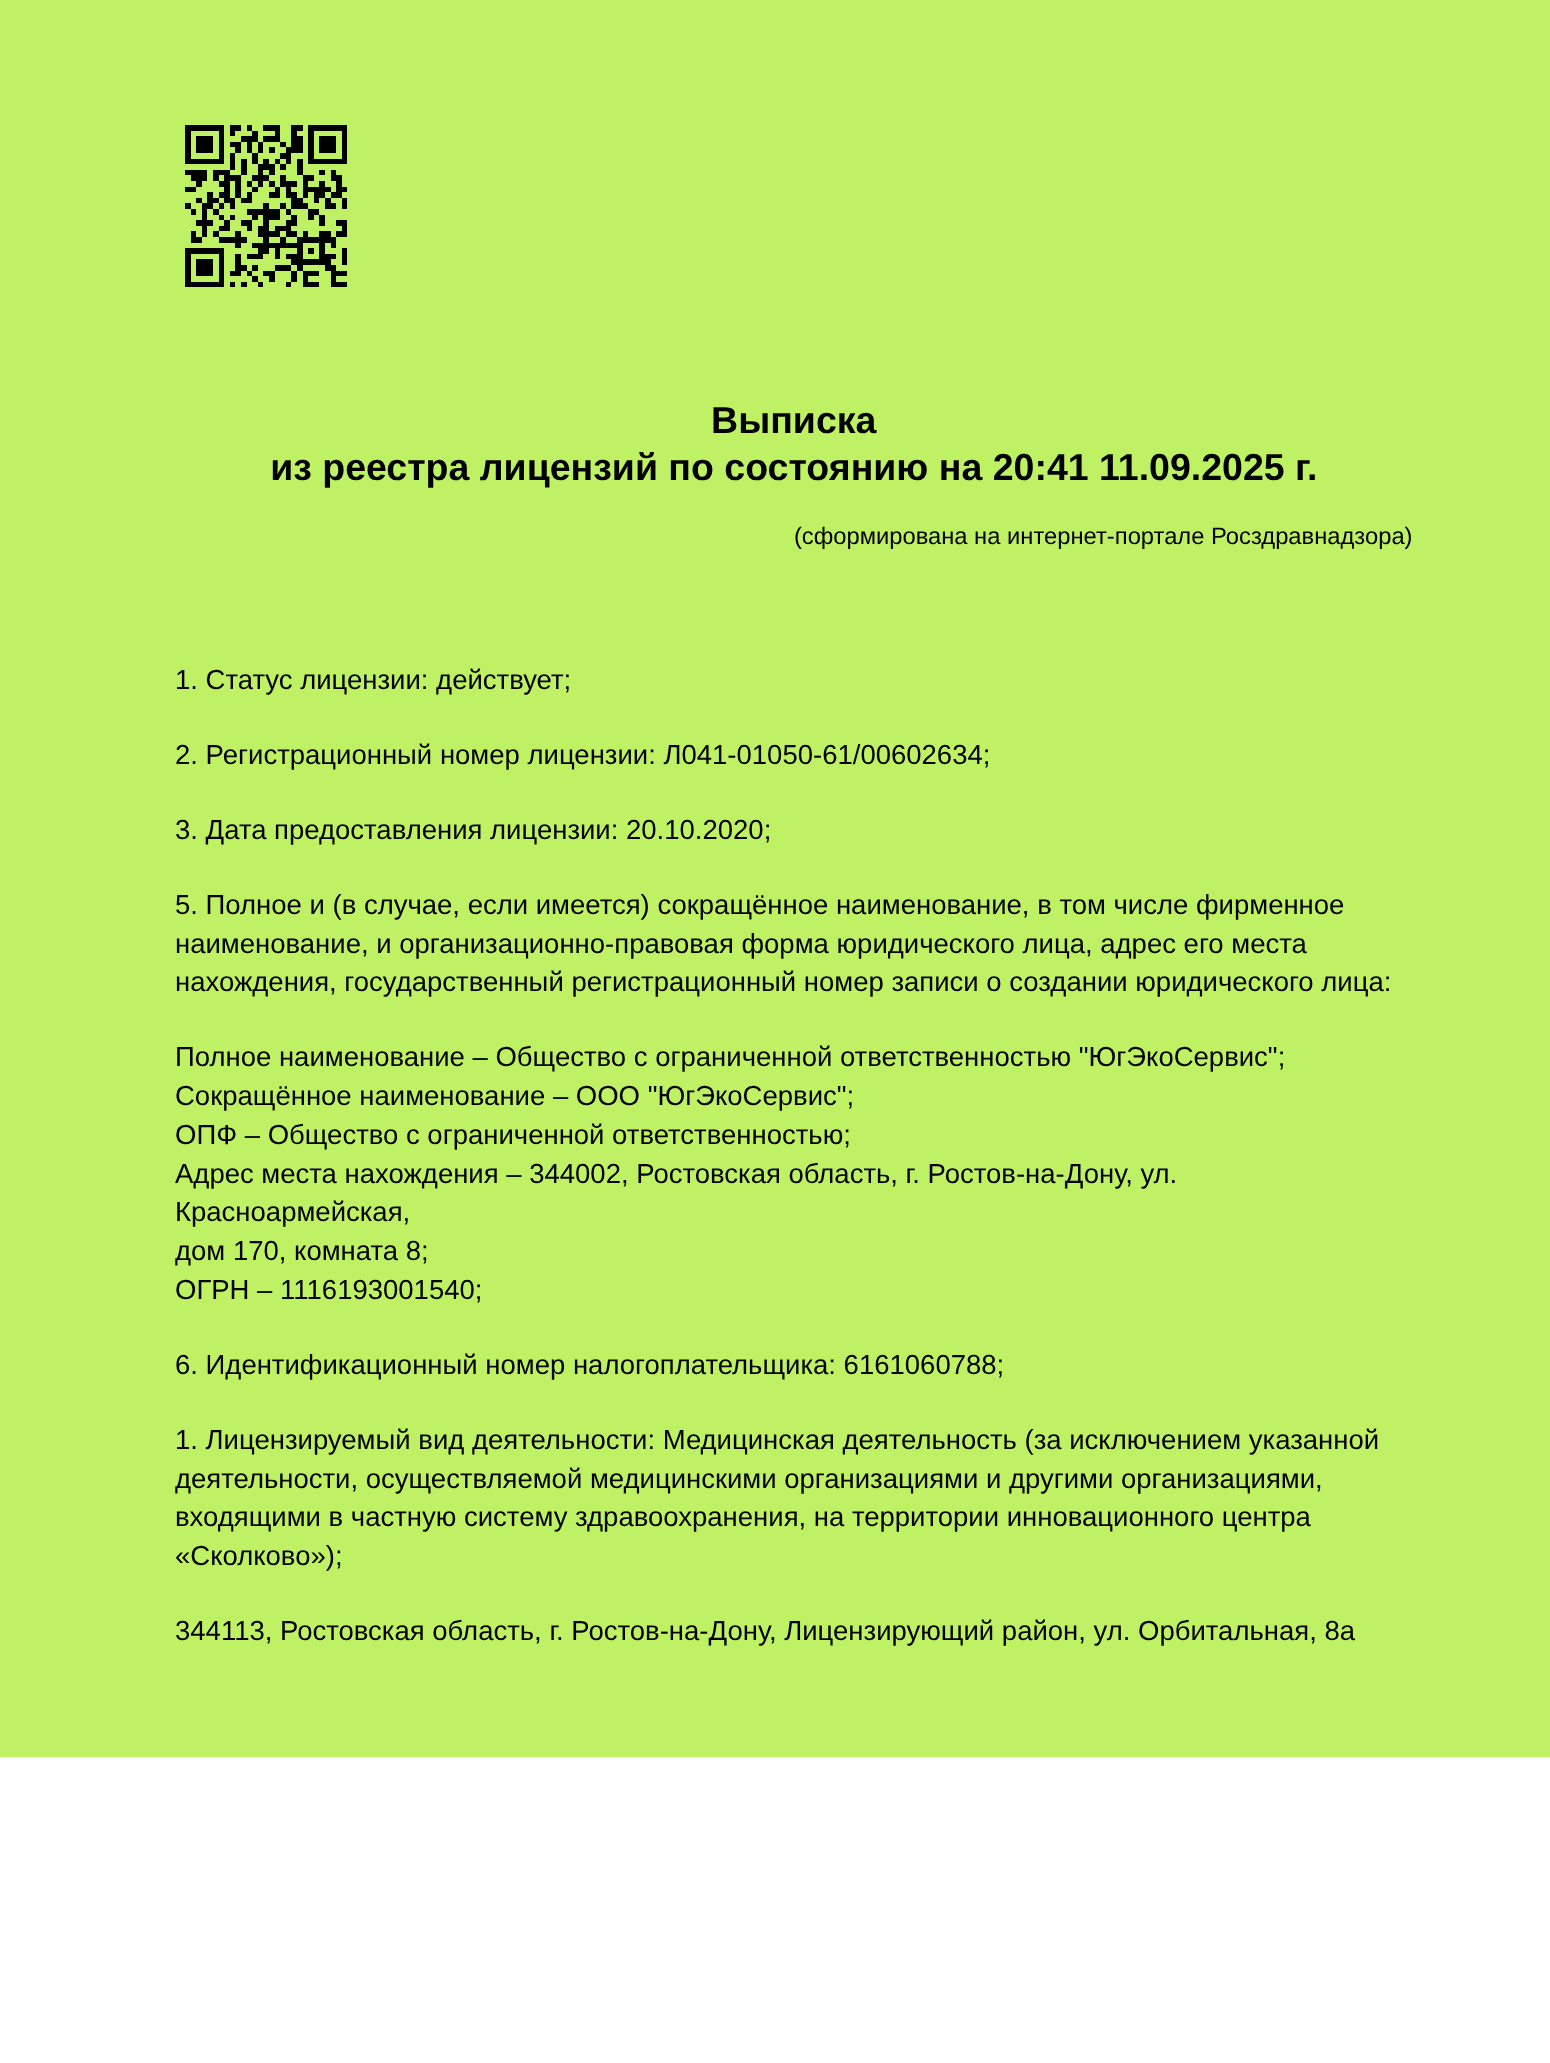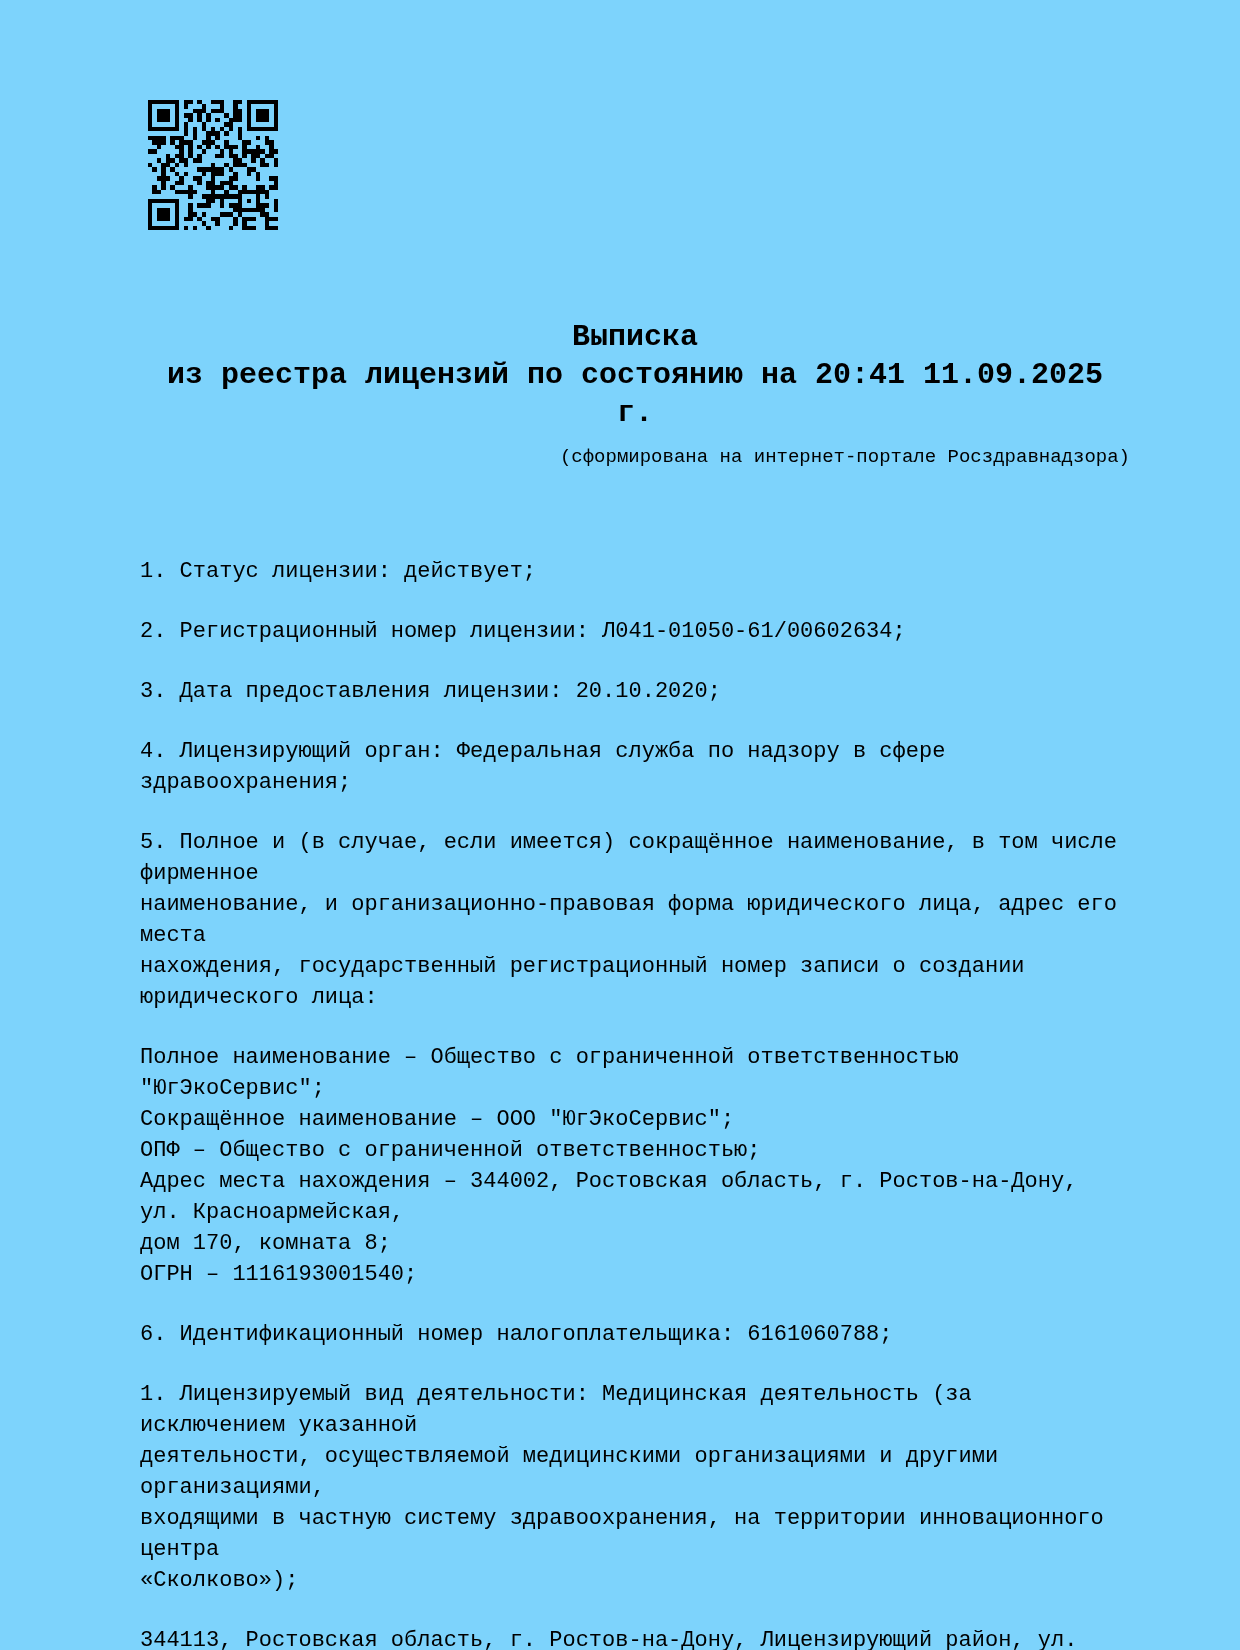--- a/index.html
+++ b/index.html
@@ -3,24 +3,24 @@
 <meta charset="utf-8">
 <style>
   html, body {
     margin: 0;
     padding: 0;
     background: #ffffff;
   }
   .page {
     position: relative;
     width: 1240px;
-    height: 1650px;
-    background: #7dd3fc;
+    height: 1406px;
+    background: #bef264;
     color: #000000;
-    font-family: Liberation Mono, monospace;
+    font-family: Liberation Sans, sans-serif;
     overflow: hidden;
   }
   .qr {
     position: absolute;
     left: 148px;
     top: 100px;
     width: 130px;
     height: 130px;
   }
   .qr svg {
@@ -37,21 +37,21 @@
   .title {
     text-align: center;
     font-weight: bold;
     font-size: 30px;
     line-height: 38px;
   }
   .subtitle {
     text-align: right;
     font-size: 19px;
     line-height: 25px;
-    margin-top: 13px;
+    margin-top: 23px;
   }
   .doc-body {
     margin-top: 86px;
     font-size: 22px;
     line-height: 31px;
   }
   .doc-body p {
     margin: 0 0 29px 0;
     white-space: pre-line;
   }
@@ -465,21 +465,20 @@
   <div class="content">
     <div class="title">
       <div>Выписка</div>
       <div>из реестра лицензий по состоянию на 20:41 11.09.2025 г.</div>
     </div>
     <div class="subtitle">(сформирована на интернет-портале Росздравнадзора)</div>
     <div class="doc-body">
         <p>1. Статус лицензии: действует;</p>
         <p>2. Регистрационный номер лицензии: Л041-01050-61/00602634;</p>
         <p>3. Дата предоставления лицензии: 20.10.2020;</p>
-        <p>4. Лицензирующий орган: Федеральная служба по надзору в сфере здравоохранения;</p>
         <p>5. Полное и (в случае, если имеется) сокращённое наименование, в том числе фирменное
 наименование, и организационно-правовая форма юридического лица, адрес его места
 нахождения, государственный регистрационный номер записи о создании юридического лица:</p>
         <p>Полное наименование – Общество с ограниченной ответственностью "ЮгЭкоСервис";
 Сокращённое наименование – ООО "ЮгЭкоСервис";
 ОПФ – Общество с ограниченной ответственностью;
 Адрес места нахождения – 344002, Ростовская область, г. Ростов-на-Дону, ул. Красноармейская,
 дом 170, комната 8;
 ОГРН – 1116193001540;</p>
         <p>6. Идентификационный номер налогоплательщика: 6161060788;</p>

